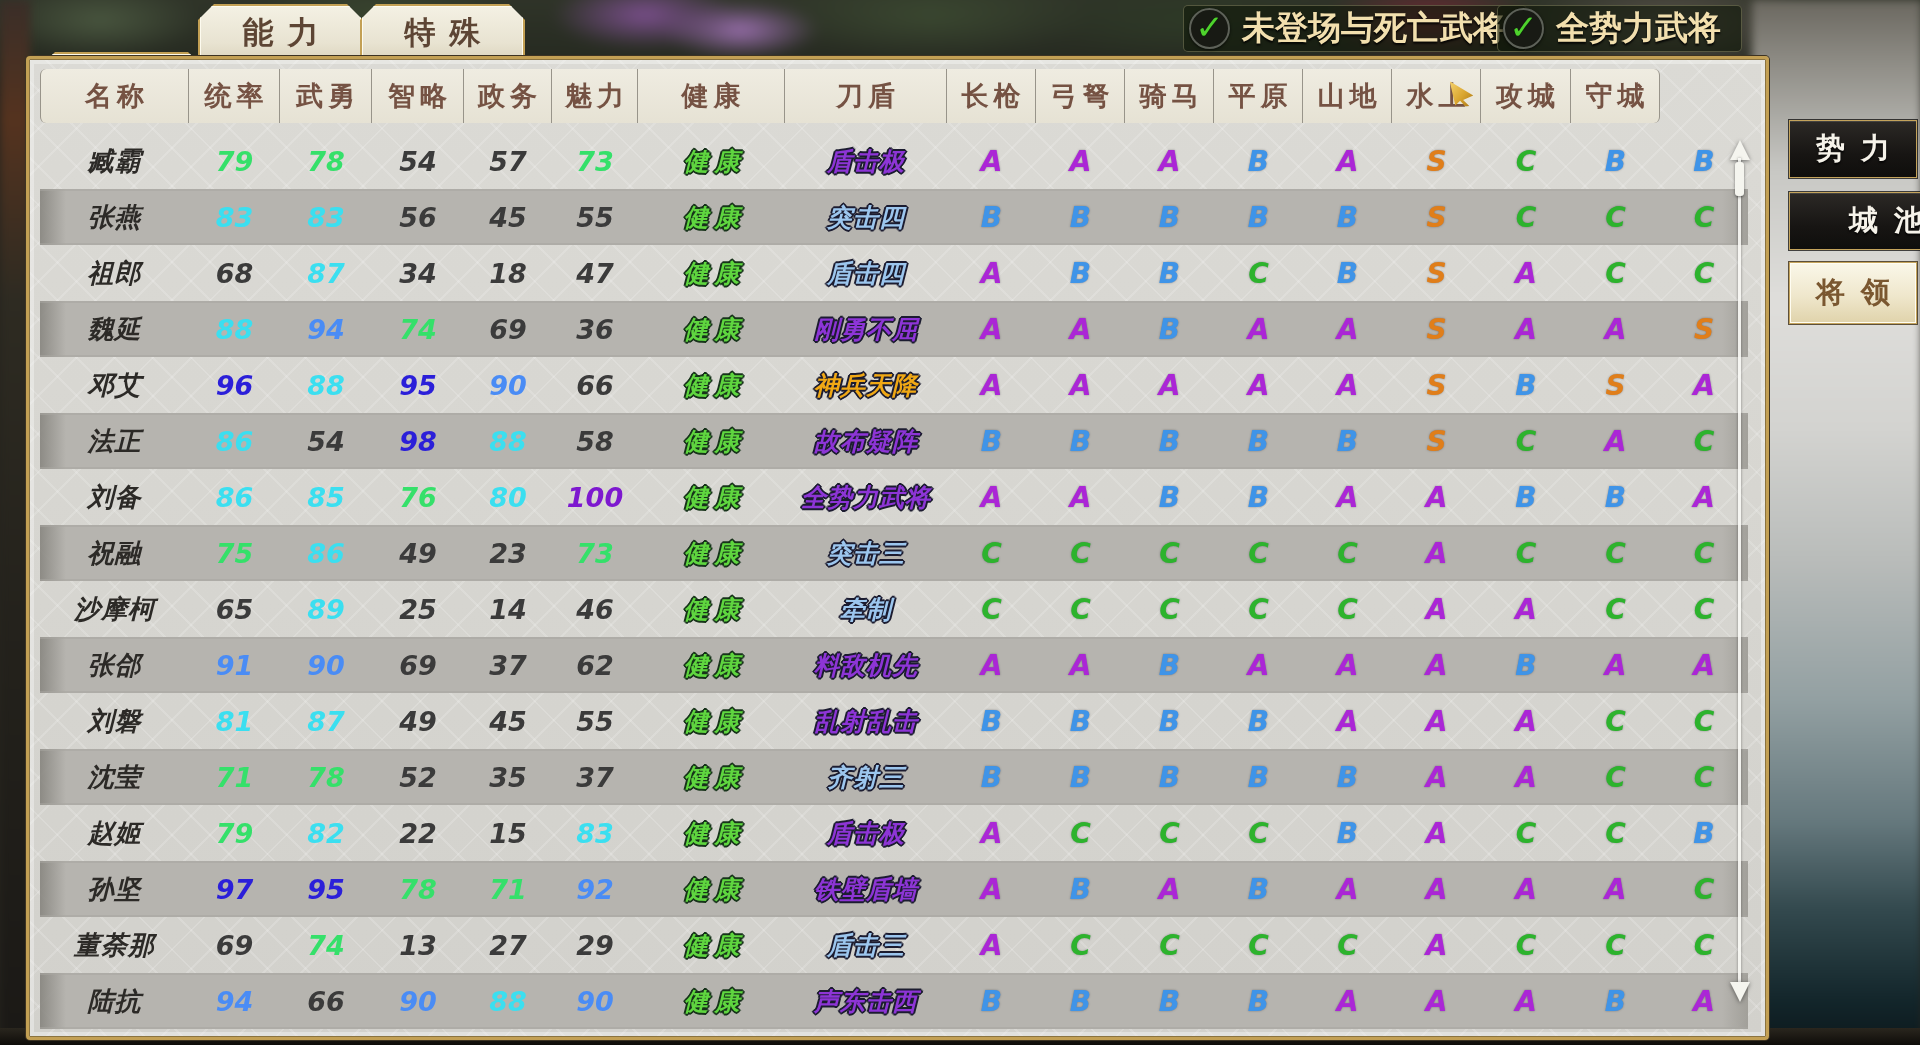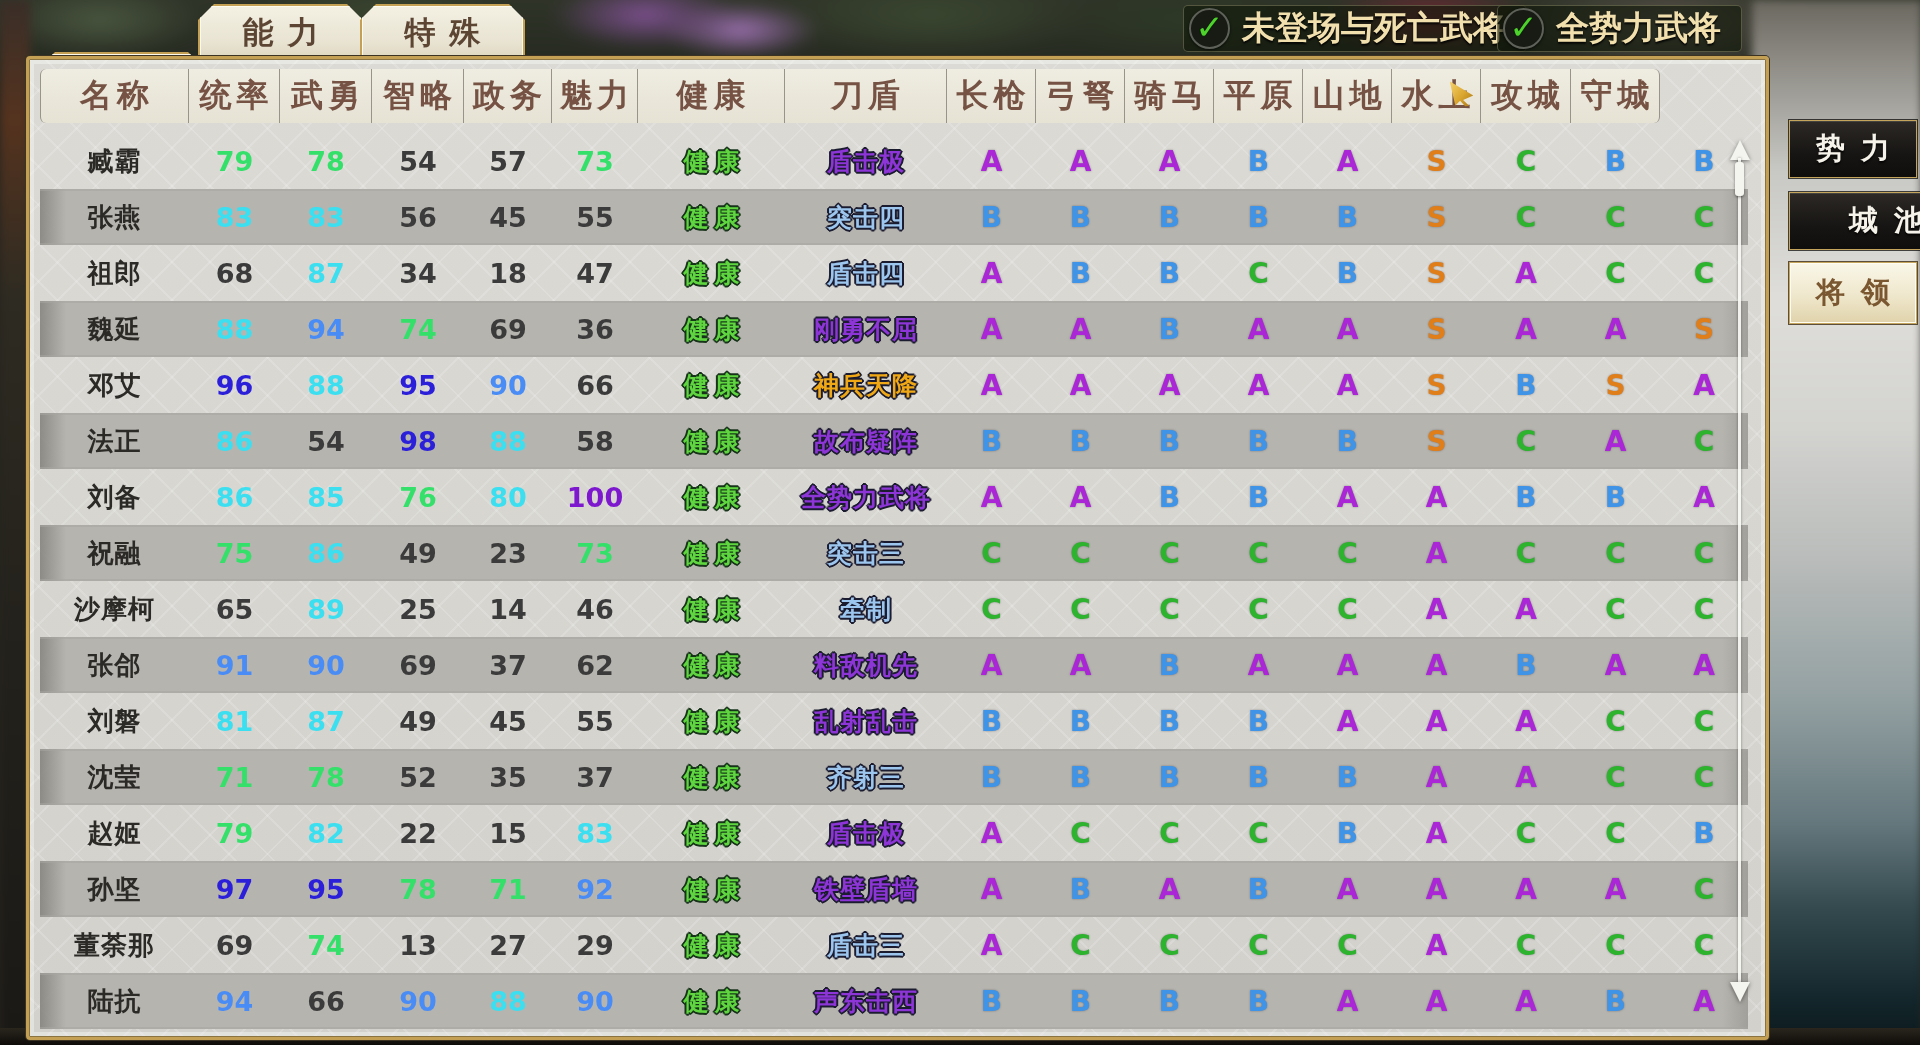--- a/index.html
+++ b/index.html
@@ -45,27 +45,27 @@
       repeating-linear-gradient(45deg,rgba(255,255,255,.16) 0 2px,transparent 2px 27px),
       repeating-linear-gradient(-45deg,rgba(255,255,255,.16) 0 2px,transparent 2px 27px),
       linear-gradient(180deg,#dbdad5,#d2d1cc);
     border:3px solid #c3a054;border-radius:4px;
     box-shadow:0 0 0 1px #3d3322,inset 0 0 0 1px #8a7340,inset 0 0 0 5px rgba(255,255,255,.35);}
 
   .trow{display:grid;grid-template-columns:149px 91px 92px 92px 88px 86px 147px 162px 89px 89px 89px 89px 89px 89px 90px 89px 88px;}
 
   .thead{position:absolute;left:11px;top:8px;width:1708px;height:58px;}
   .th{margin:2px 0;background:linear-gradient(180deg,#efece1,#e6e2d4);border-right:1px solid #98948a;
-    display:flex;align-items:center;justify-content:center;color:#755243;font-size:32px;font-weight:bold;
+    display:flex;align-items:center;justify-content:center;color:#755243;font-size:27px;font-weight:bold;
     letter-spacing:5px;text-indent:5px;cursor:pointer;}
   .th:first-child{border-left:1px solid #98948a;border-radius:6px 0 0 6px;}
   .th:last-child{border-radius:0 6px 6px 0;}
 
   .tbody{position:absolute;left:11px;top:74px;width:1708px;}
-  .row{height:56px;align-items:center;cursor:pointer;position:relative;}
+  .row{height:56px;align-items:center;cursor:pointer;position:relative;font-style:italic;}
   .row.band{background:linear-gradient(90deg,rgba(128,126,120,.85) 0,#b6b4af 26px,#b6b4af calc(100% - 26px),rgba(156,154,148,.9) 100%);
     border-radius:0;box-shadow:inset 0 2px 0 rgba(168,166,160,.55),inset 0 -2px 0 rgba(168,166,160,.55);}
   .td{text-align:center;font-weight:bold;font-size:27px;color:#3b3b3b;}
   .td.name{font-size:26px;color:#2c2a27;letter-spacing:1px;}
   .td.health{font-size:25px;color:var(--health);letter-spacing:6px;text-indent:6px;
     text-shadow:-2px 0 0 #17331a,2px 0 0 #17331a,0 -2px 0 #17331a,0 2px 0 #17331a,-1px -1px 0 #17331a,1px -1px 0 #17331a,-1px 1px 0 #17331a,1px 1px 0 #17331a;}
   .td.tactic{font-size:25px;letter-spacing:1px;
     text-shadow:-2px 0 0 #1c1c30,2px 0 0 #1c1c30,0 -2px 0 #1c1c30,0 2px 0 #1c1c30,-1px -1px 0 #1c1c30,1px -1px 0 #1c1c30,-1px 1px 0 #1c1c30,1px 1px 0 #1c1c30;}
   .td.grade{font-size:28px;text-shadow:0 0 2px rgba(50,50,60,.5);}
 

